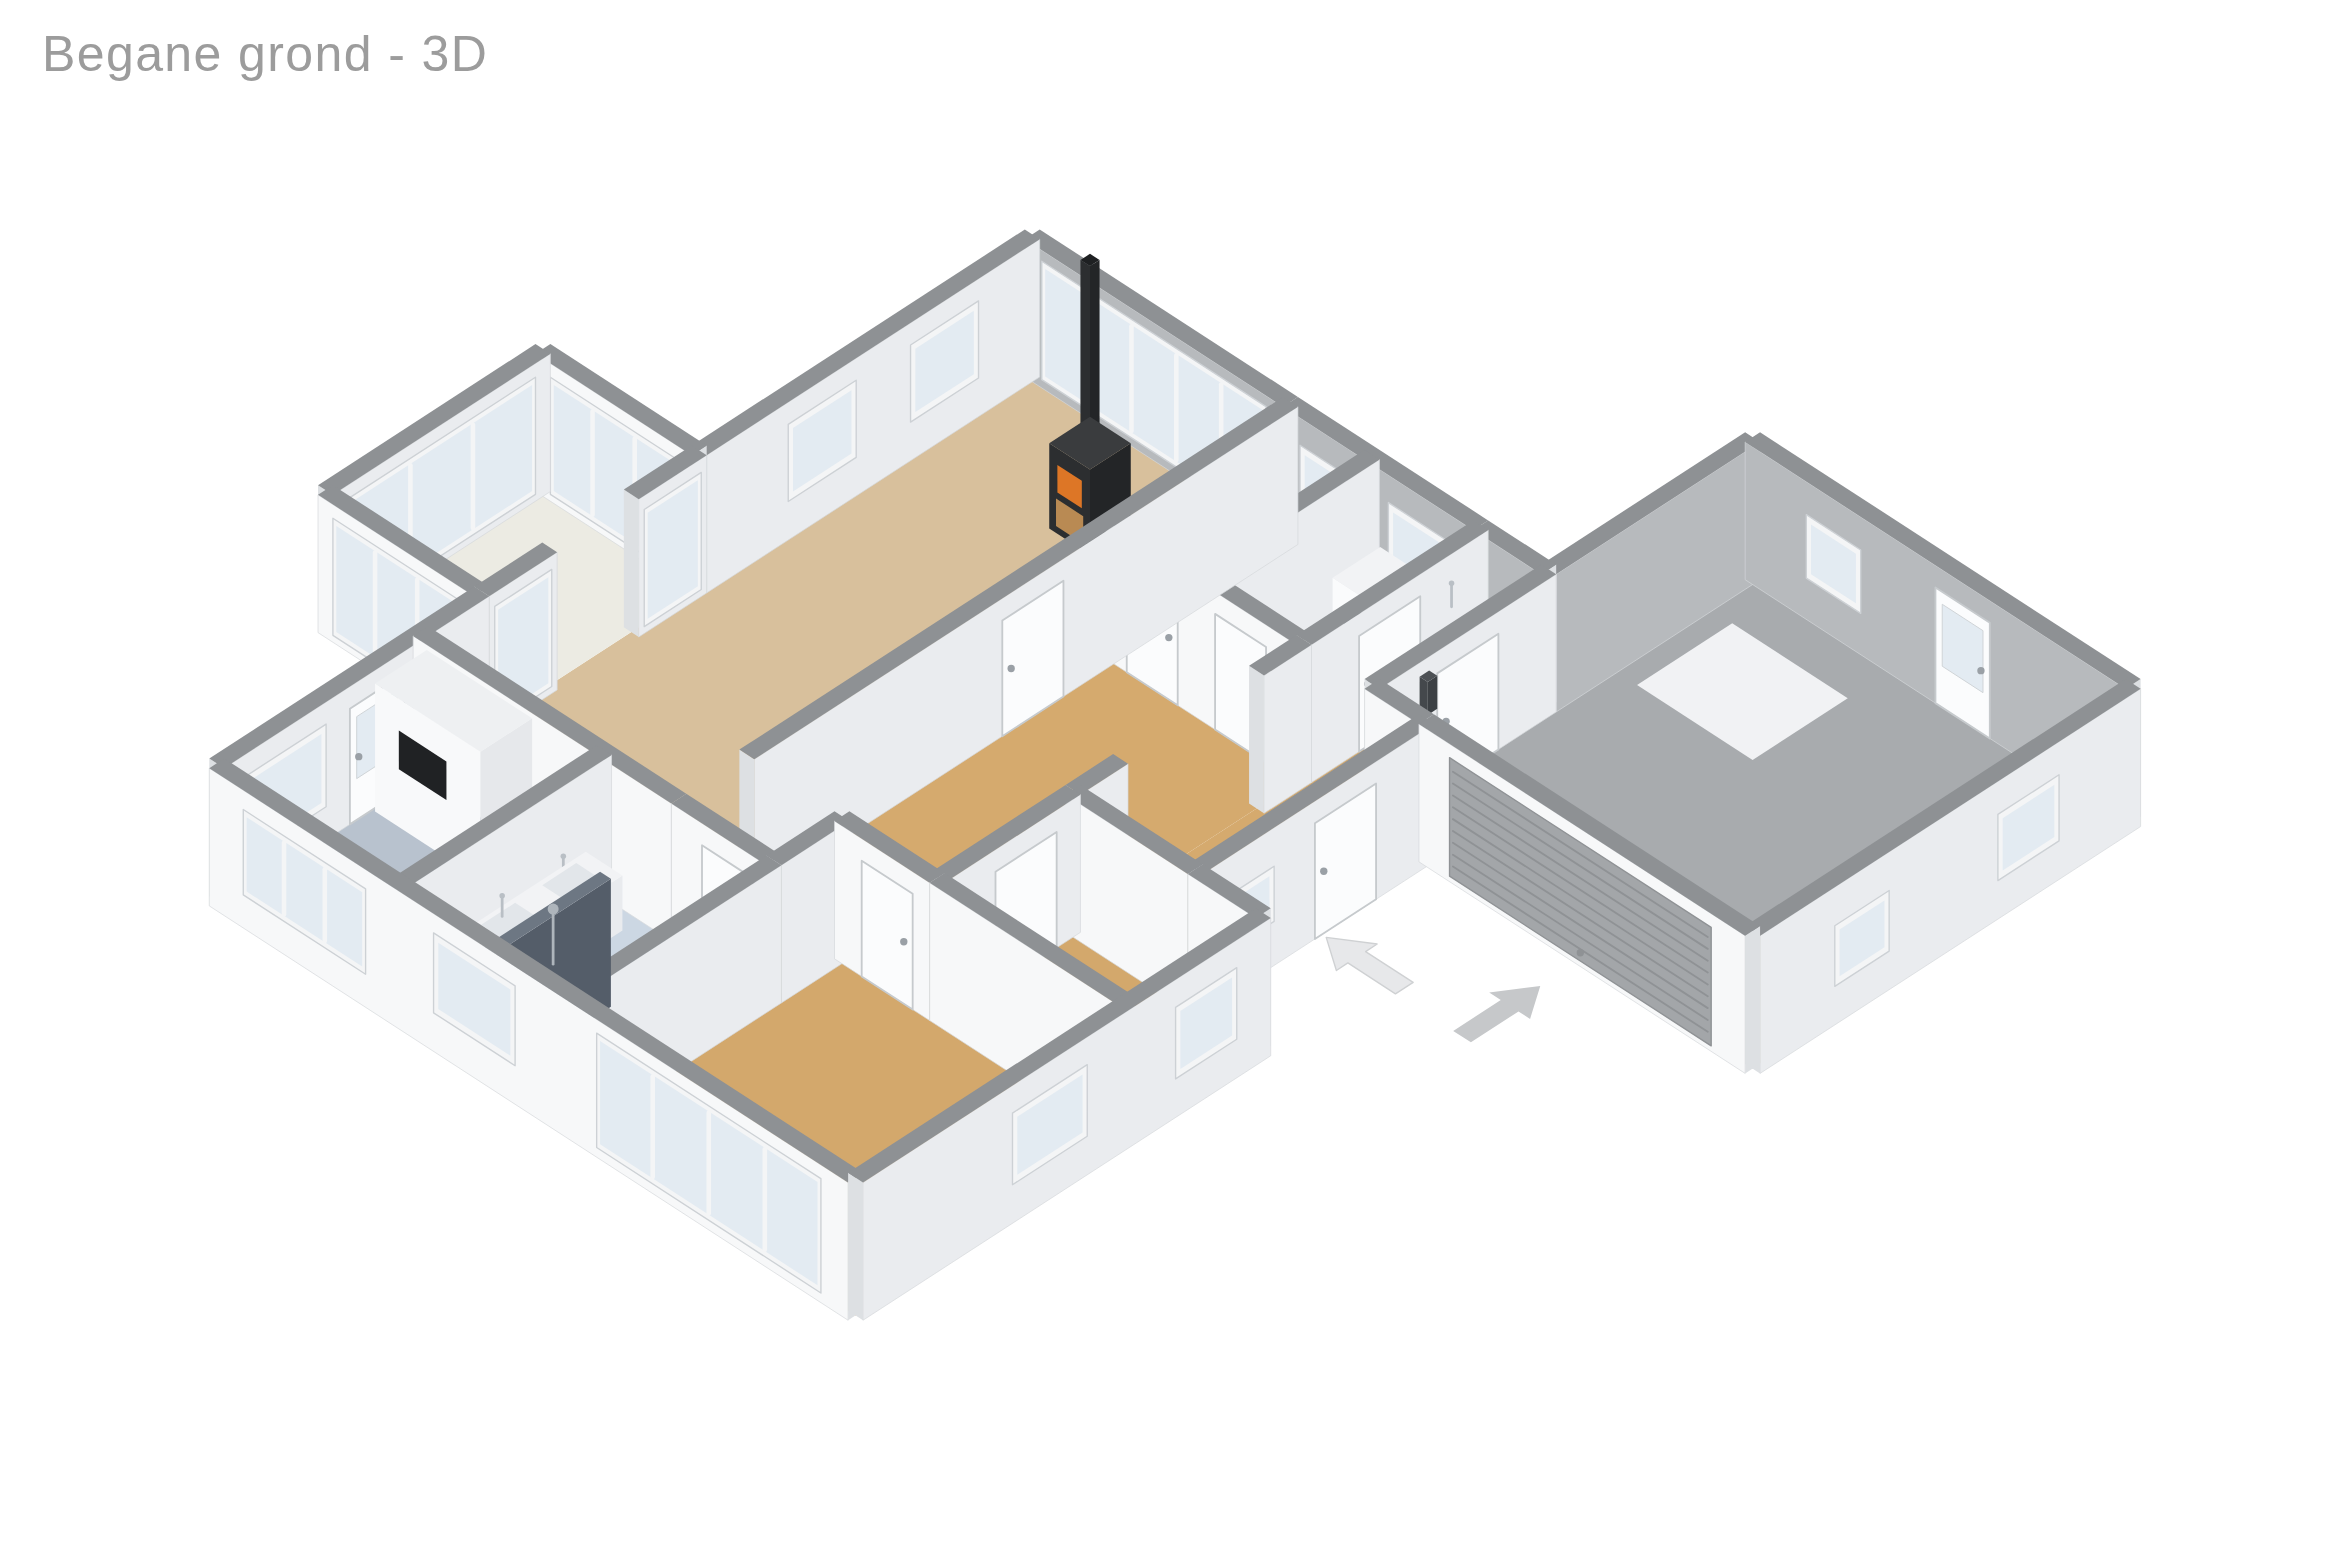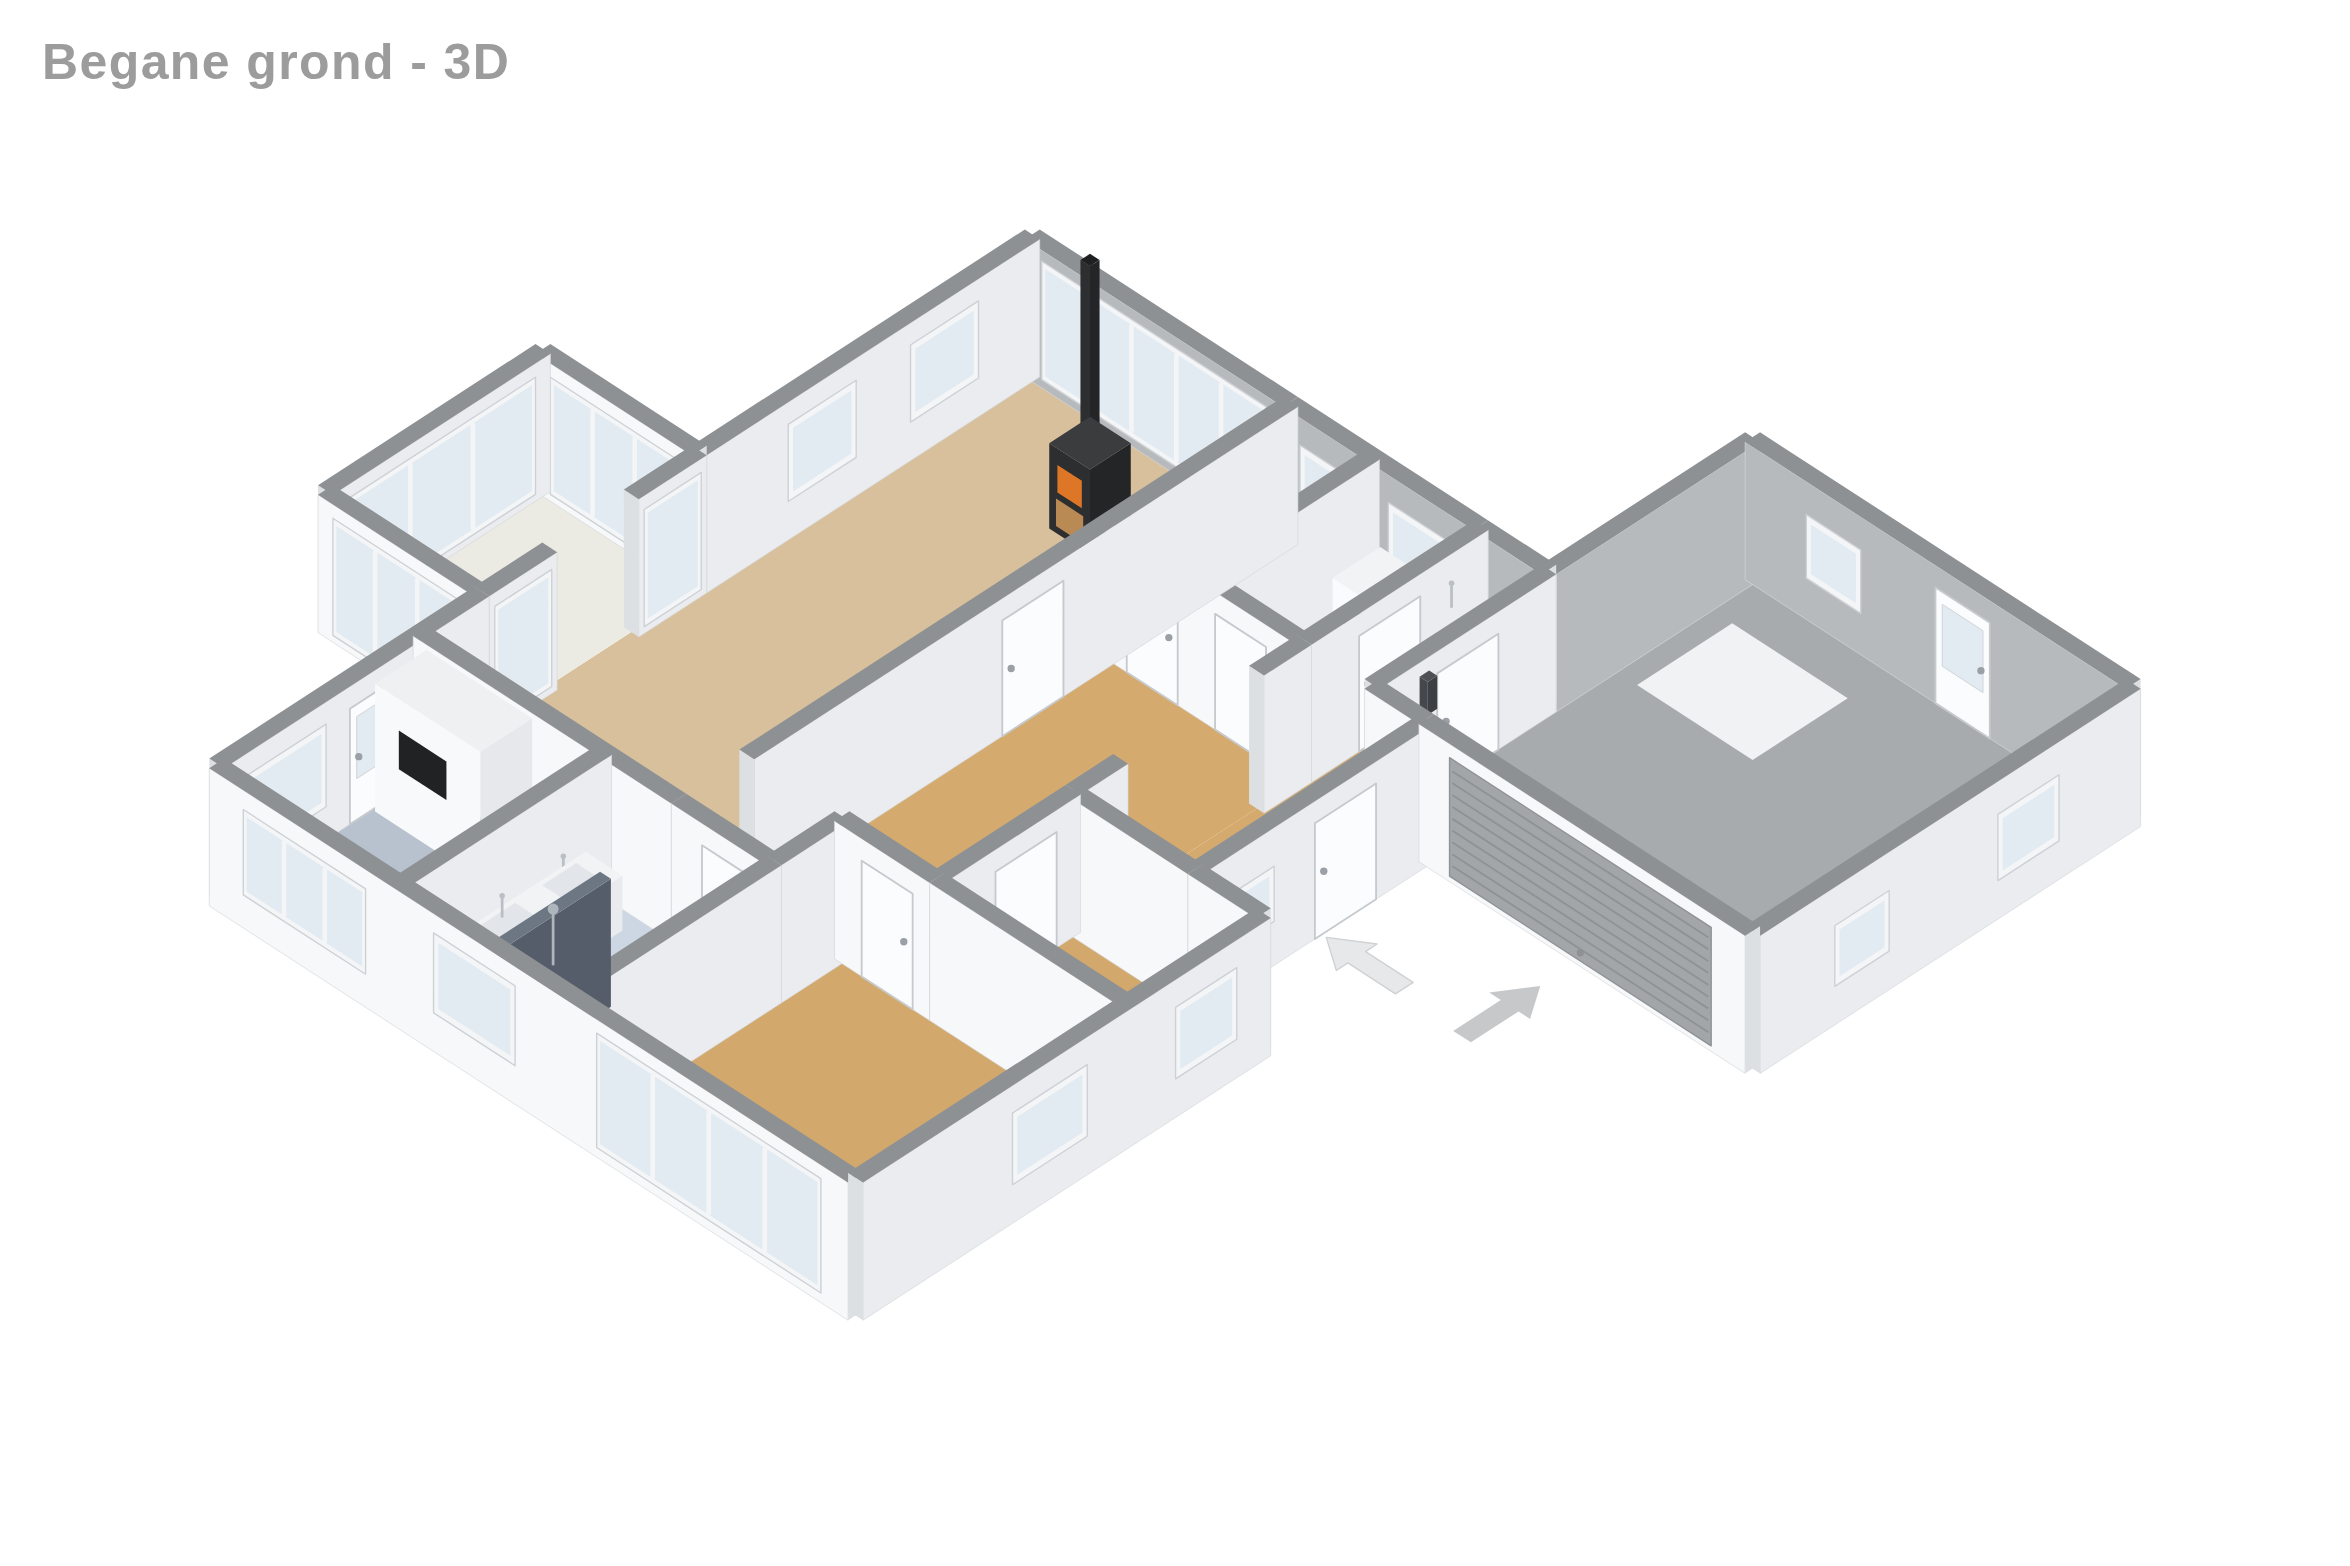--- a/index.html
+++ b/index.html
@@ -1,19 +1,19 @@
 <!DOCTYPE html>
 <html style="font-size:14.7px"><head>
 <meta charset="utf-8">
 <style>
   html,body{margin:0;padding:0;background:#ffffff;}
   body{width:2351px;height:1567px;overflow:hidden;position:relative;
        font-family:"Liberation Sans",sans-serif;}
   .page-title{position:absolute;left:42px;top:24px;font-size:50px;line-height:1.2;
-       color:#9c9c9c;letter-spacing:1.4px;font-weight:700;z-index:2;margin-top:8px;}
+       color:#9c9c9c;letter-spacing:1.4px;font-weight:400;z-index:2;}
   svg.scene{position:absolute;left:0;top:0;z-index:1;}
 </style>
 </head>
 <body>
 
 <div class="page-title">Begane grond - 3D</div>
 
 <svg class="scene" width="2351" height="1567" viewBox="0 0 2560 1706" xmlns="http://www.w3.org/2000/svg">
     <g>
       <g>

